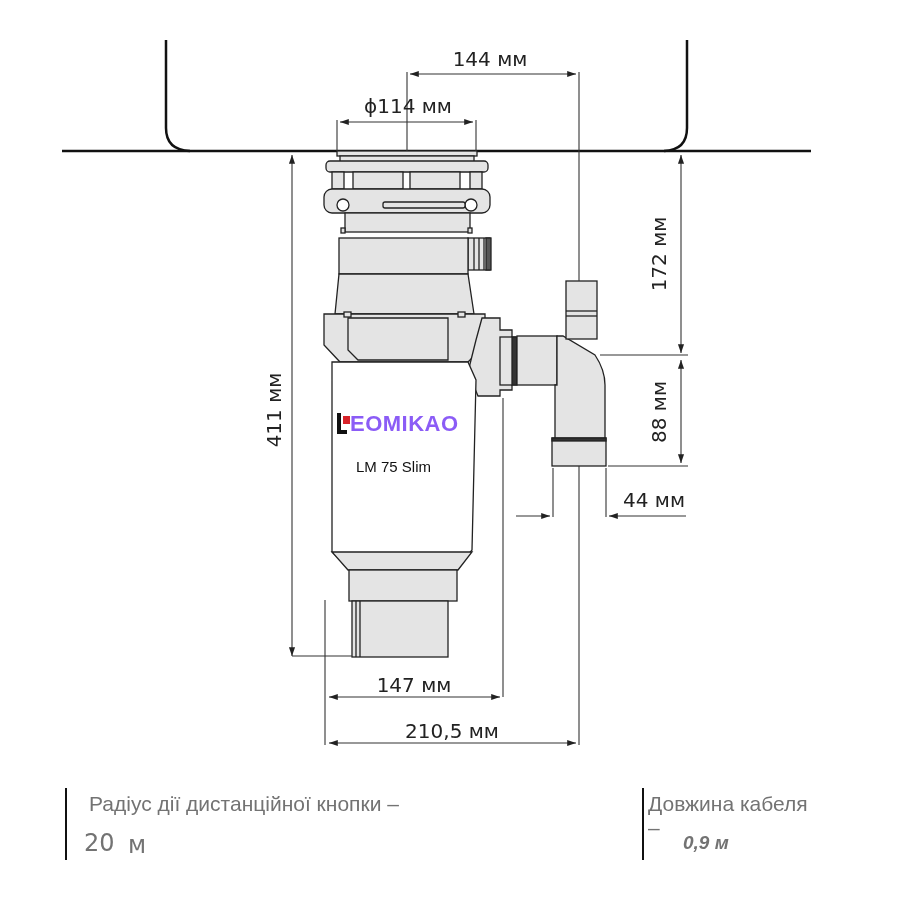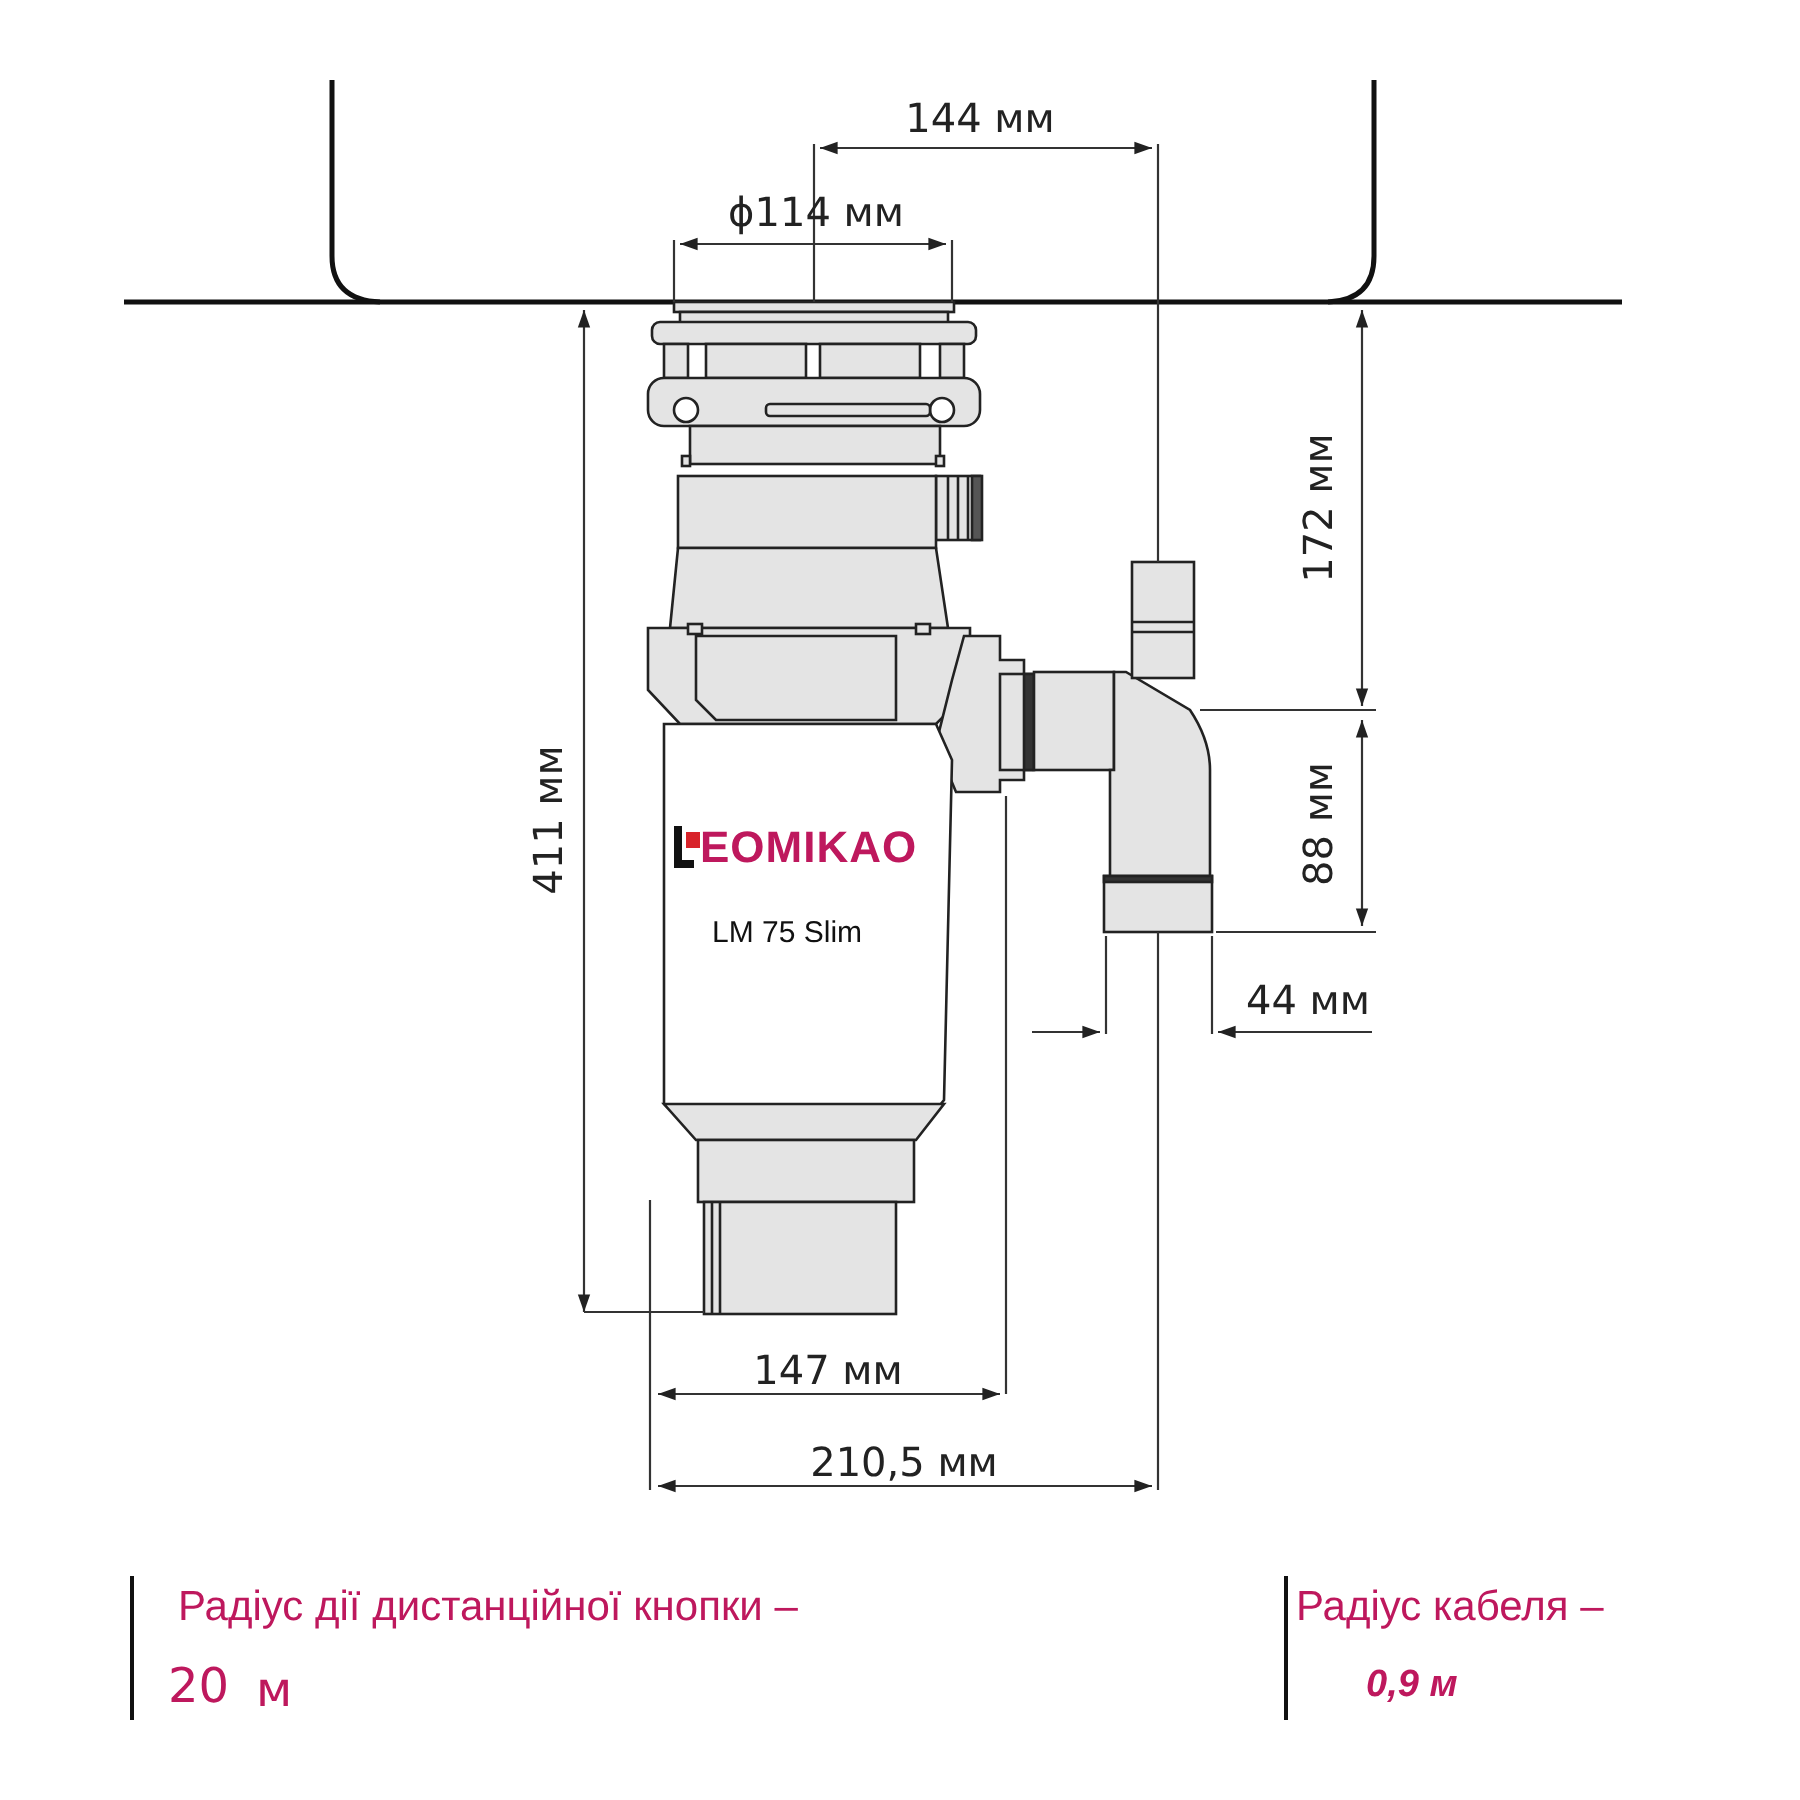--- a/index.html
+++ b/index.html
@@ -1,24 +1,24 @@
 <!DOCTYPE html>
 <html><head>
 <meta charset="utf-8">
 <style>
   html, body { margin: 0; padding: 0; background: #ffffff; }
   #canvas { position: relative; width: 811px; height: 900px; background: #ffffff; overflow: hidden; }
   svg { position: absolute; left: 0; top: 0; }
   .dim { font-family: "DejaVu Sans", sans-serif; font-size: 20px; fill: #222; letter-spacing: 0px; }
-  .info { position: absolute; font-family: "Liberation Sans", sans-serif; color: #be185d; }
+  .info { position: absolute; font-family: "Liberation Sans", sans-serif; color: #737373; }
   .info-line1 { font-size: 21px; }
   .info-big { font-family: "DejaVu Sans", sans-serif; font-size: 24px; }
   .info-bold { font-weight: bold; font-size: 19px; }
   .vbar { position: absolute; width: 2px; background: #111; }
-  .brand { position: absolute; font-family: "Liberation Sans", sans-serif; font-weight: bold; font-size: 22px; color: #be185d; letter-spacing: 0.5px; }
+  .brand { position: absolute; font-family: "Liberation Sans", sans-serif; font-weight: bold; font-size: 22px; color: #8b5cf6; letter-spacing: 0.5px; }
   .model { position: absolute; font-family: "Liberation Sans", sans-serif; font-size: 15px; color: #111; text-align: center; }
 </style>
 </head>
 <body>
 
 <div id="canvas">
   <svg width="900" height="900" viewBox="0 0 900 900">
     <defs>
       <marker id="arr" viewBox="0 0 10 10" refX="10" refY="5" markerWidth="8" markerHeight="8" orient="auto-start-reverse">
         <path d="M0,1.5 L10,5 L0,8.5 Z" fill="#222"></path>
@@ -138,15 +138,15 @@
     <span class="brand" style="left:13px;top:0;">EOMIKAO</span>
   </div>
   <div class="model" style="left:356px;top:458px;">LM 75 Slim</div>
 
   <div class="vbar" style="left:65px;top:788px;height:72px;"></div>
   <div class="info info-line1" style="left:89px;top:792px;">Радіус дії дистанційної кнопки –</div>
   <div class="info info-big" style="left:84px;top:829px;">20</div>
   <div class="info info-big" style="left:128px;top:831px;">м</div>
 
   <div class="vbar" style="left:642px;top:788px;height:72px;"></div>
-  <div class="info info-line1" style="left:648px;top:792px;">Радіус кабеля –</div>
+  <div class="info info-line1" style="left:648px;top:792px;">Довжина кабеля –</div>
   <div class="info info-bold" style="left:683px;top:832px;font-style:italic;">0,9 м</div>
 </div>
 
 </body></html>

